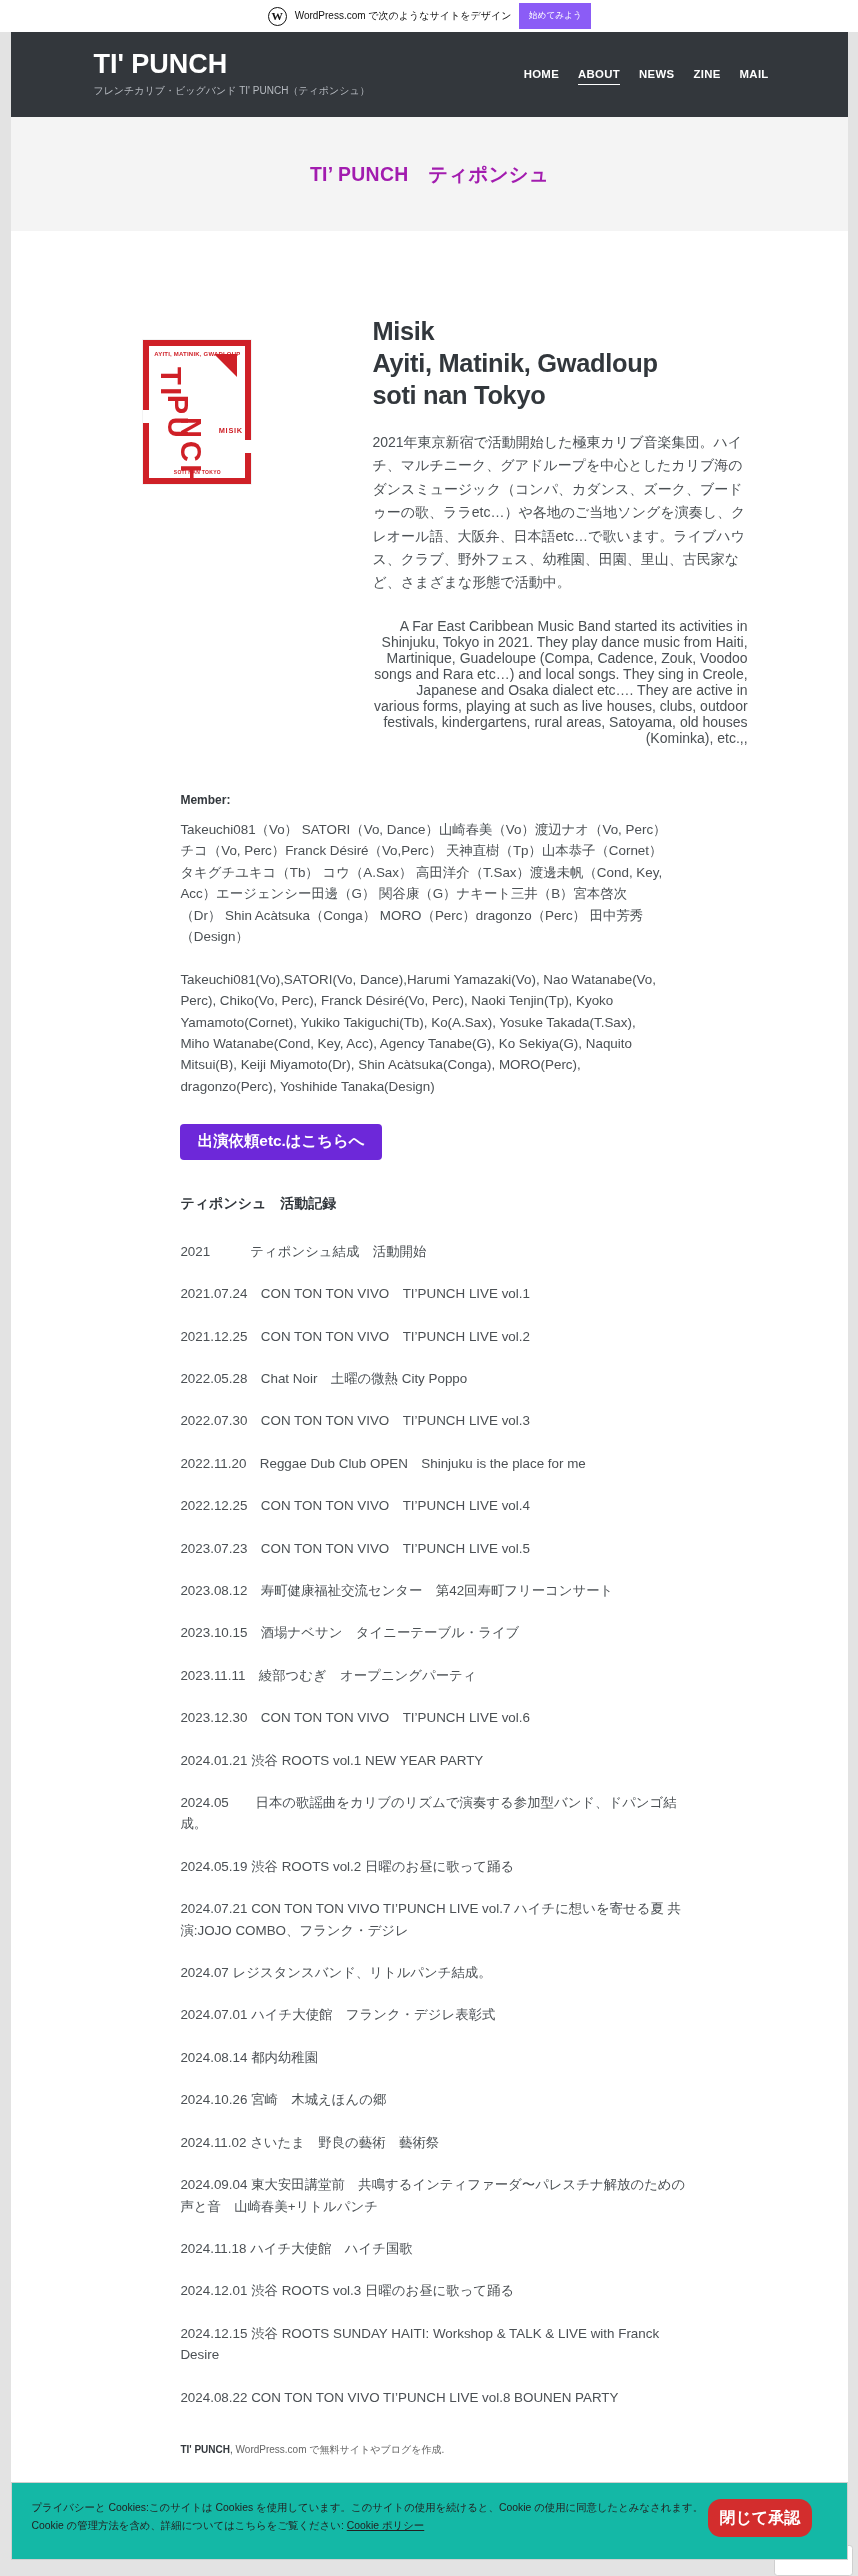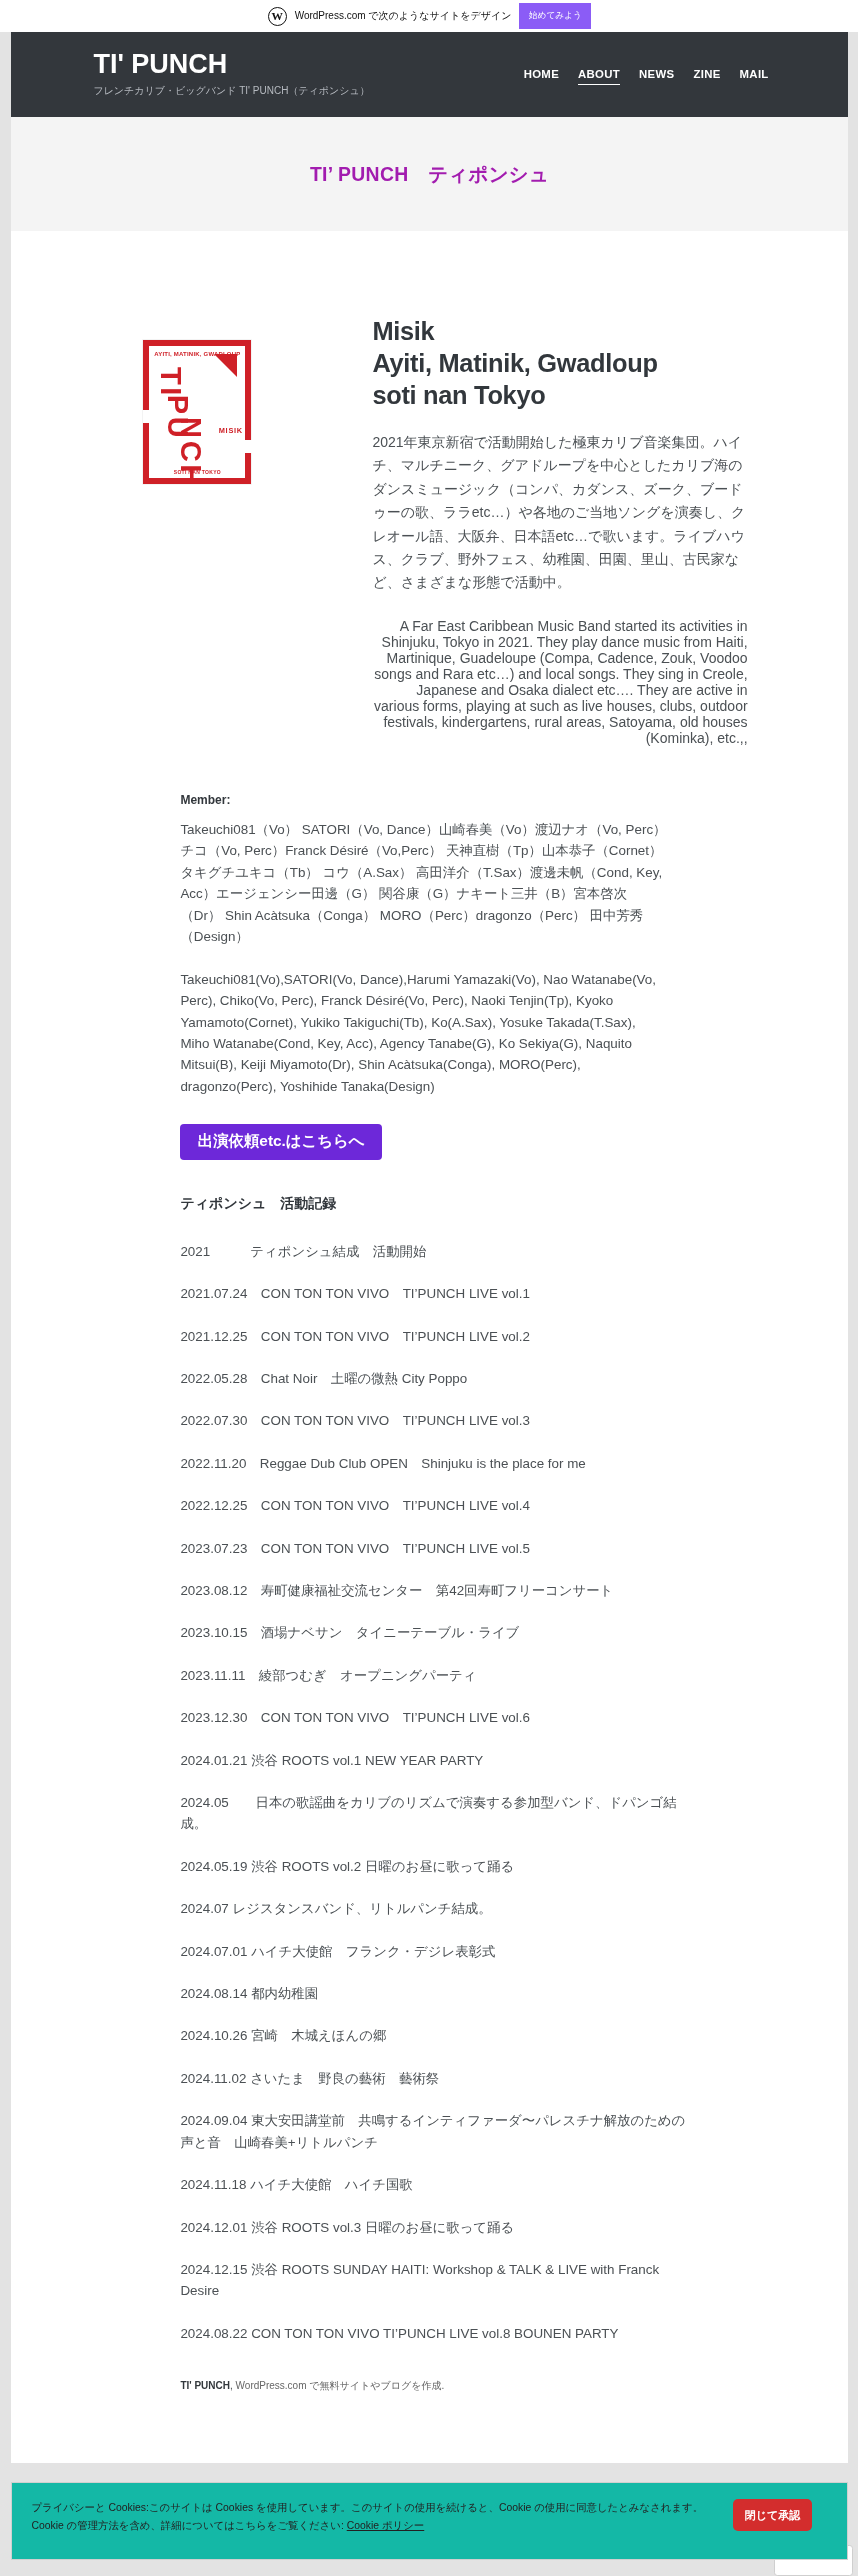--- a/index.html
+++ b/index.html
@@ -117,22 +117,22 @@
   
   .cookie-bar {
     position:absolute; left:11.4px; right:11.4px; top:2482px; z-index:2;
     background:#14b8a6; border:0.7px solid #d0d0d0; padding:16px 117px 13.4px 19px;
     min-height:78px;
   }
   .cookie-text { font-size:10.4px; line-height:18px; color:#222; margin:0; }
   .cookie-link { text-decoration:underline; color:#222; cursor:pointer; }
   .cookie-btn {
     position:absolute; right:35px; top:16px; background:#d32d2d; color:#fff;
-    font-weight:bold; font-size:11px; padding:8.7px 11.4px; border:none;
-    border-radius:5px; cursor:pointer; font-family:inherit;
+    font-weight:bold; font-size:16px; padding:8.7px 11.4px; border:none;
+    border-radius:13px; cursor:pointer; font-family:inherit;
   }
 </style>
 </head>
 <body>
 
 <div class="topbar">
   <span class="wp-logo">W</span>
   <span class="topbar-text">WordPress.com で次のようなサイトをデザイン</span>
   <button class="topbar-btn">始めてみよう</button>
 </div>
@@ -203,20 +203,21 @@
       <p class="history-entry">2022.11.20　Reggae Dub Club OPEN　Shinjuku is the place for me</p>
       <p class="history-entry">2022.12.25　CON TON TON VIVO　TI’PUNCH LIVE vol.4</p>
       <p class="history-entry">2023.07.23　CON TON TON VIVO　TI’PUNCH LIVE vol.5</p>
       <p class="history-entry">2023.08.12　寿町健康福祉交流センター　第42回寿町フリーコンサート</p>
       <p class="history-entry">2023.10.15　酒場ナベサン　タイニーテーブル・ライブ</p>
       <p class="history-entry">2023.11.11　綾部つむぎ　オープニングパーティ</p>
       <p class="history-entry">2023.12.30　CON TON TON VIVO　TI’PUNCH LIVE vol.6</p>
       <p class="history-entry">2024.01.21 渋谷 ROOTS vol.1 NEW YEAR PARTY</p>
       <p class="history-entry">2024.05　　日本の歌謡曲をカリブのリズムで演奏する参加型バンド、ドパンゴ結成。</p>
       <p class="history-entry">2024.05.19 渋谷 ROOTS vol.2 日曜のお昼に歌って踊る</p>
+      <p class="history-entry">2024.07.21 CON TON TON VIVO TI’PUNCH LIVE vol.7 ハイチに想いを寄せる夏 共演:JOJO COMBO、フランク・デジレ</p>
       <p class="history-entry">2024.07 レジスタンスバンド、リトルパンチ結成。</p>
       <p class="history-entry">2024.07.01 ハイチ大使館　フランク・デジレ表彰式</p>
       <p class="history-entry">2024.08.14 都内幼稚園</p>
       <p class="history-entry">2024.10.26 宮崎　木城えほんの郷</p>
       <p class="history-entry">2024.11.02 さいたま　野良の藝術　藝術祭</p>
       <p class="history-entry">2024.09.04 東大安田講堂前　共鳴するインティファーダ〜パレスチナ解放のための声と音　山崎春美+リトルパンチ</p>
       <p class="history-entry">2024.11.18 ハイチ大使館　ハイチ国歌</p>
       <p class="history-entry">2024.12.01 渋谷 ROOTS vol.3 日曜のお昼に歌って踊る</p>
       <p class="history-entry">2024.12.15 渋谷 ROOTS SUNDAY HAITI: Workshop &amp; TALK &amp; LIVE with Franck Desire</p>
       <p class="history-entry">2024.08.22 CON TON TON VIVO TI’PUNCH LIVE vol.8 BOUNEN PARTY</p>

